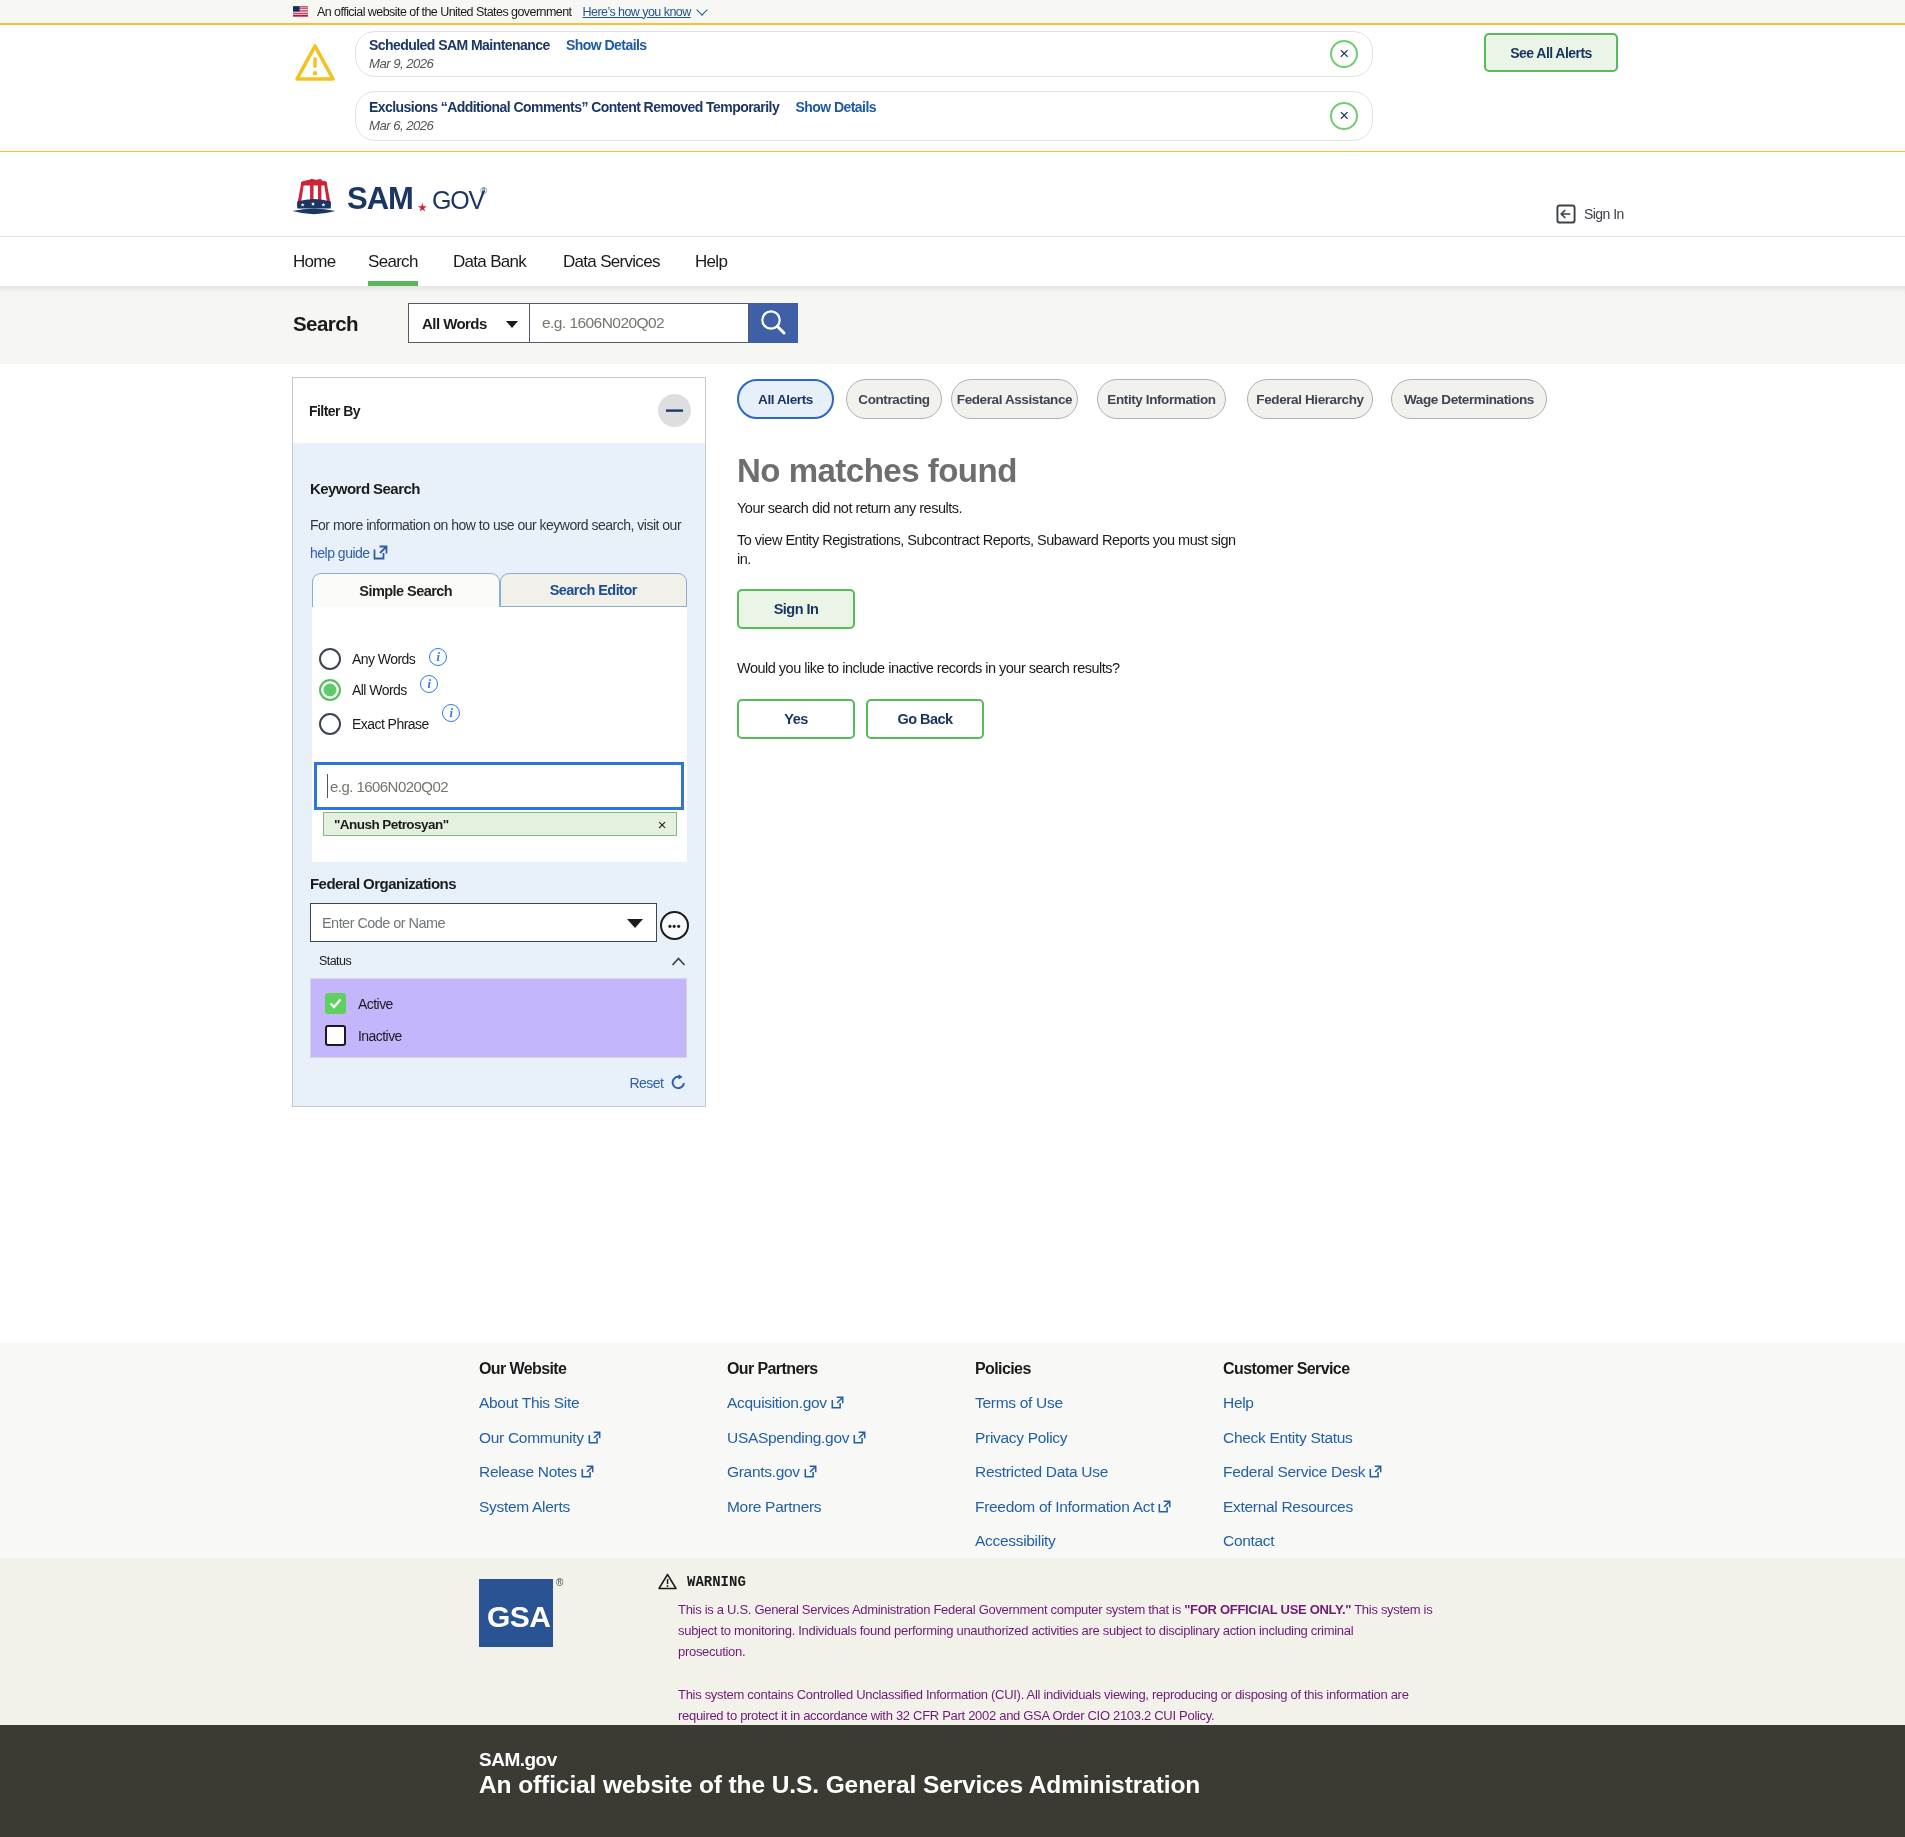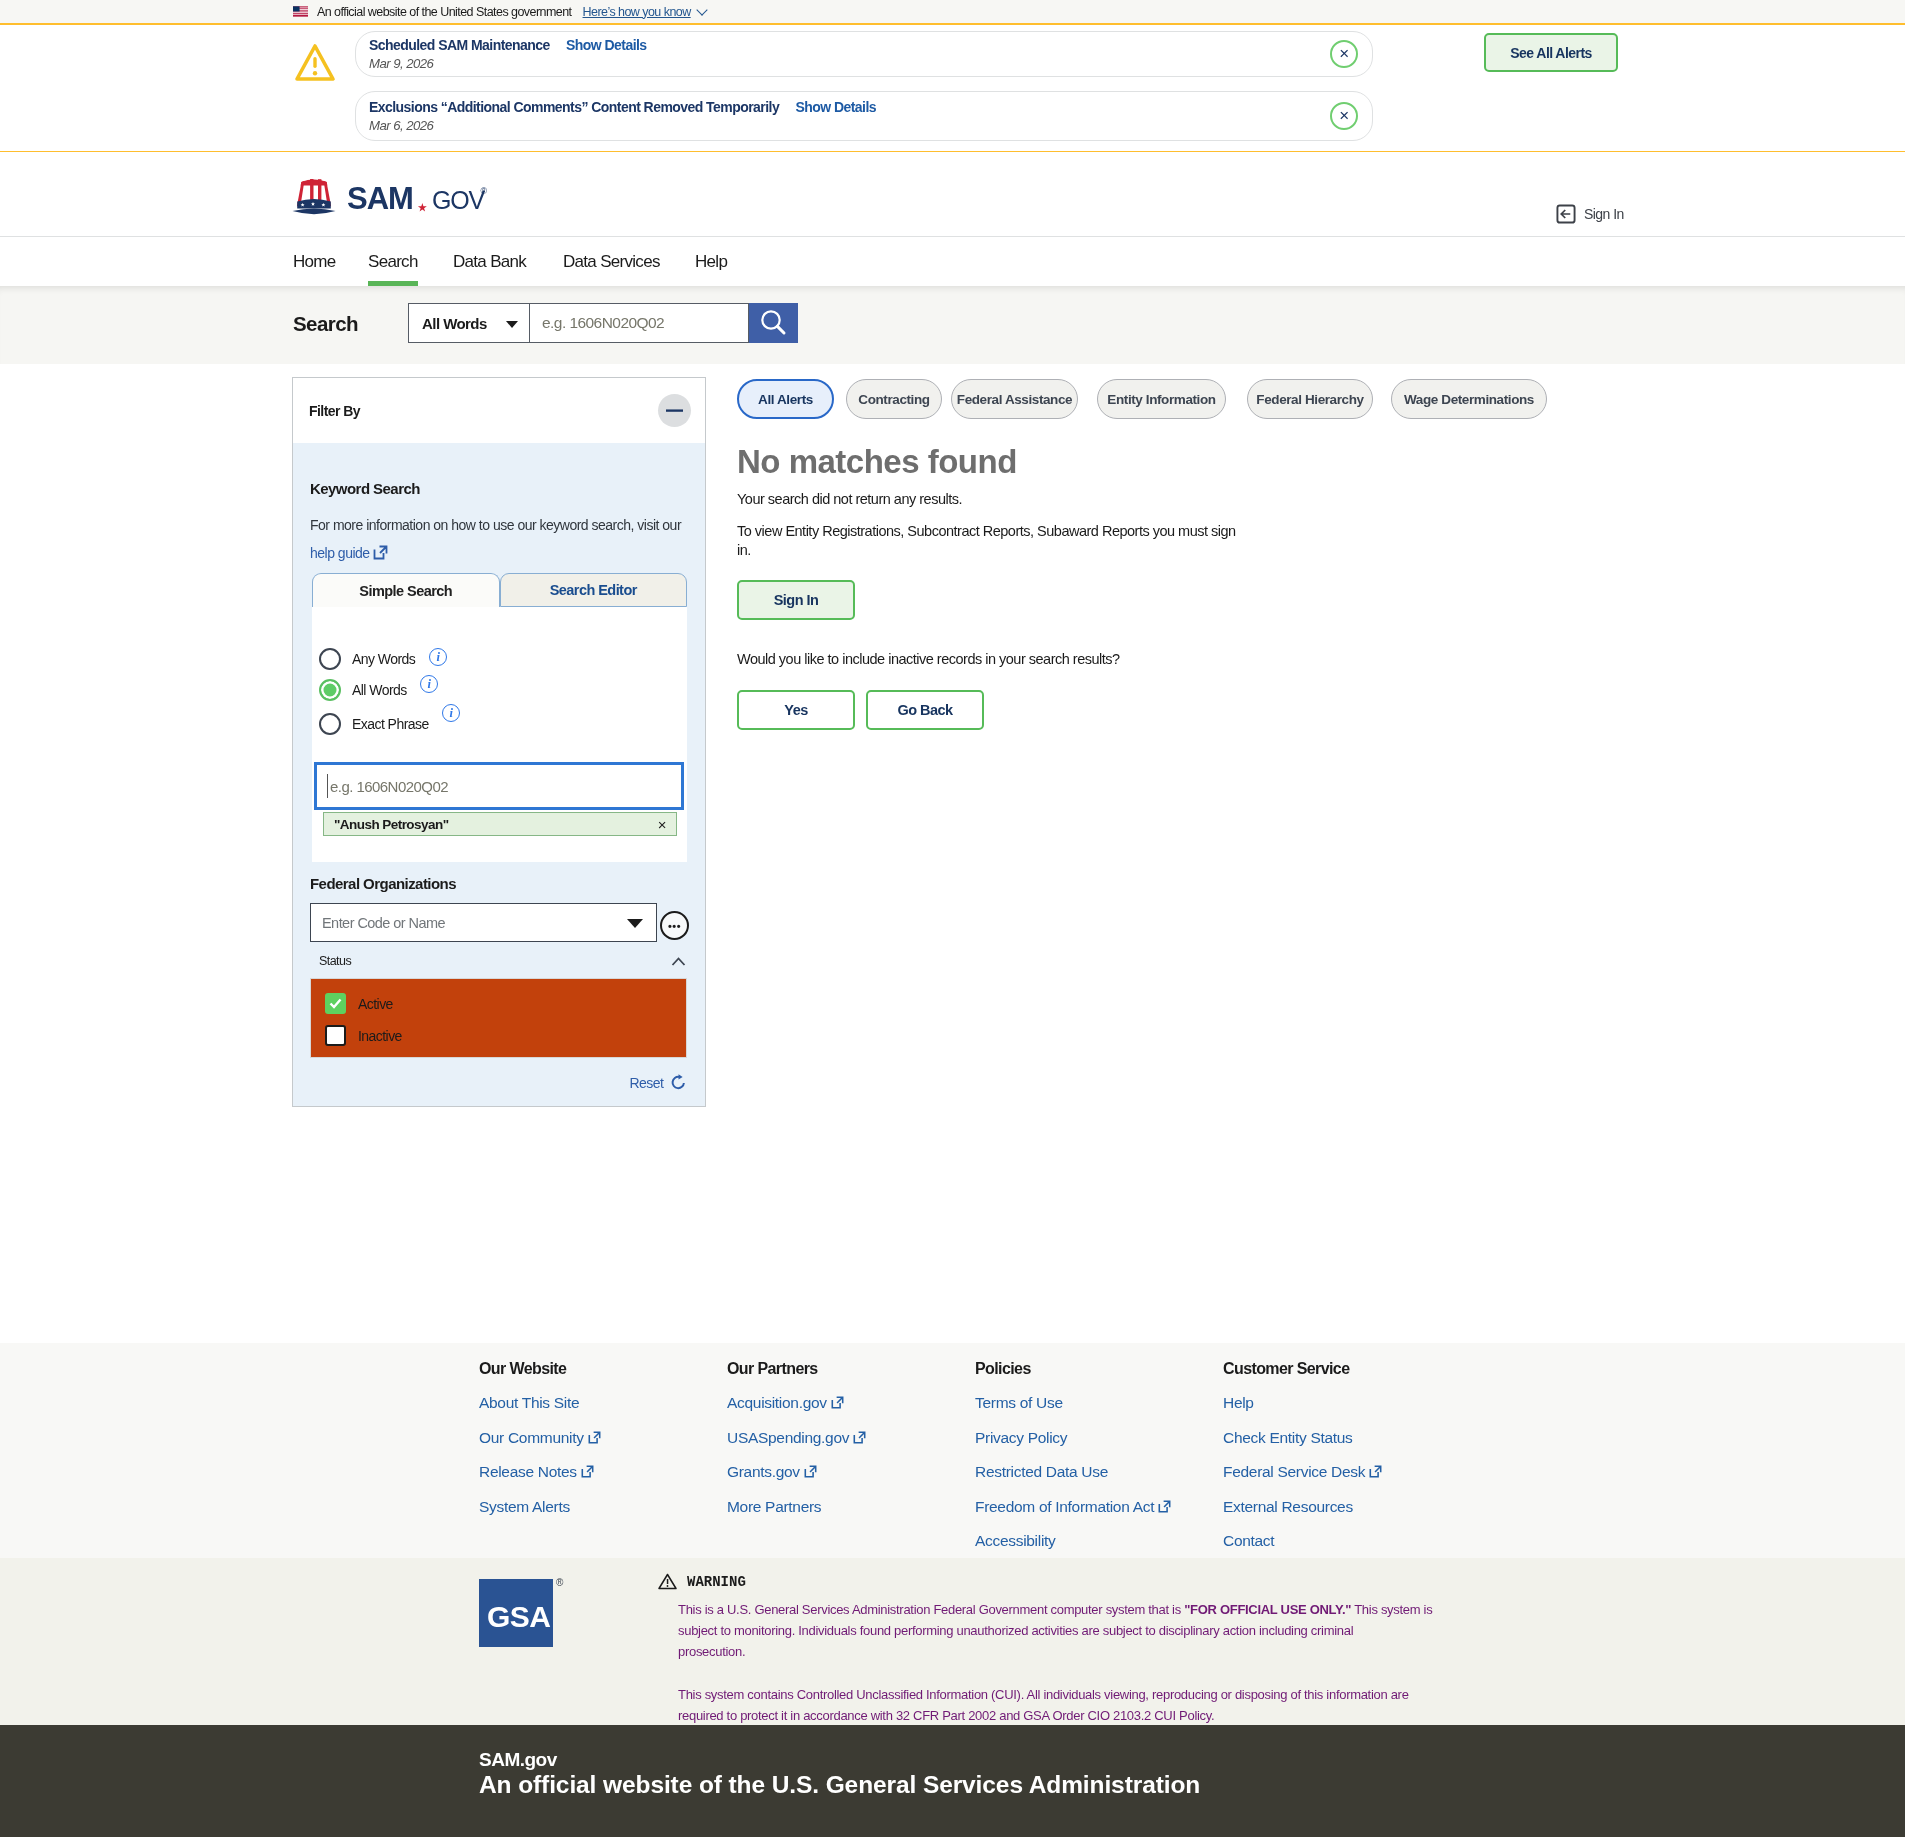--- a/index.html
+++ b/index.html
@@ -68,33 +68,33 @@
   .infoi { position:absolute; width:18px; height:18px; border-radius:50%; border:1.5px solid #2f78e8; color:#2f78e8; font-size:12.5px; font-style:italic; font-weight:bold; display:flex; align-items:center; justify-content:center; font-family:"Liberation Serif",serif; }
   .kwinput { position:absolute; left:2px; top:155px; width:370px; border:3px solid #2e77d4; background:#fff; height:48px; display:flex; align-items:center; padding-left:10px; font-size:15px; color:#76766a; }
   .kwinput .caret { width:1px; height:24px; background:#555; margin-right:2px; }
   .chip { position:absolute; left:11px; top:205px; width:354px; background:#e4f1df; border:1px solid #86b786; height:24px; display:flex; align-items:center; justify-content:space-between; padding:0 10px; font-size:13.5px; font-weight:bold; color:#1b1b1b; }
   .forg { position:relative; padding-top:13px; }
   .forg .lbl2 { font-size:15px; font-weight:bold; color:#1b1b1b; margin:0 0 0 17px; }
   .combo { position:absolute; left:17px; top:41px; width:347px; height:39px; background:#fff; border:1px solid #3d4551; display:flex; align-items:center; padding-left:11px; font-size:14.5px; color:#71767a; }
   .combo .car { position:absolute; right:13px; top:15px; width:0; height:0; border-left:8px solid transparent; border-right:8px solid transparent; border-top:9px solid #1b1b1b; }
   .dots { position:absolute; left:367px; top:49px; width:29px; height:29px; border-radius:50%; border:2.5px solid #1b1b1b; background:#f7f9fa; display:flex; align-items:center; justify-content:center; color:#1b1b1b; font-size:11px; letter-spacing:0.5px; font-weight:bold; }
   .statusrow { position:absolute; left:26px; top:92px; width:368px; display:flex; justify-content:space-between; align-items:center; font-size:12.5px; color:#1b1b1b; }
-  .statusbox { position:absolute; left:17px; top:116px; width:377px; height:80px; background:#c2410c; border:1px solid #d7d7d7; padding:14px 0 0 14px; }
+  .statusbox { position:absolute; left:17px; top:116px; width:377px; height:80px; background:#c4b5fd; border:1px solid #d7d7d7; padding:14px 0 0 14px; }
   .cbrow { display:flex; align-items:center; margin-bottom:11px; font-size:14px; }
   .cb { width:21px; height:21px; border-radius:3px; margin-right:12px; flex:none; }
   .cb.onc { background:#5ed05f; display:flex; align-items:center; justify-content:center; }
   .cb.offc { background:#fff; border:2px solid #1b1b1b; }
   .resetrow { position:absolute; left:0; top:212px; width:394px; display:flex; justify-content:flex-end; align-items:center; color:#2e5da9; font-size:14px; }
 
   
   .rcol { position:absolute; left:737px; top:15px; width:830px; }
   .pills { display:flex; }
   .pill { height:40px; border-radius:20px; display:flex; align-items:center; justify-content:center; font-weight:bold; font-size:13.5px; letter-spacing:-0.4px; color:#3d4551; background:#f1f1ee; border:1px solid #aeb0b5; white-space:nowrap; }
   .pill.on { background:#e7effb; border:2px solid #2968c8; color:#17345f; }
-  h1.nomatch { font-size:33px; letter-spacing:-0.5px; font-weight:bold; color:#6e6e6e; margin-top:24px; }
+  h1.nomatch { font-size:33px; letter-spacing:-0.5px; font-weight:bold; color:#6e6e6e; margin-top:33px; }
   .rcol p { font-size:14.5px; letter-spacing:-0.5px; color:#1b1b1b; margin-top:17px; line-height:19px; }
   .gbtn { width:118px; height:40px; border-radius:5px; border:2px solid #56bb58; display:inline-flex; align-items:center; justify-content:center; font-weight:bold; font-size:14.5px; color:#17345f; background:#fff; }
   .gbtn.fill { background:#eaf4e7; }
 
   
   .footer { height:382px; position:relative; }
   .fband1 { background:#f8f8f6; height:215px; }
   .fband2 { background:#f2f2eb; height:167px; position:relative; }
   .fcols { display:flex; padding:17px 0 0 479px; }
   .fcol { width:248px; }

